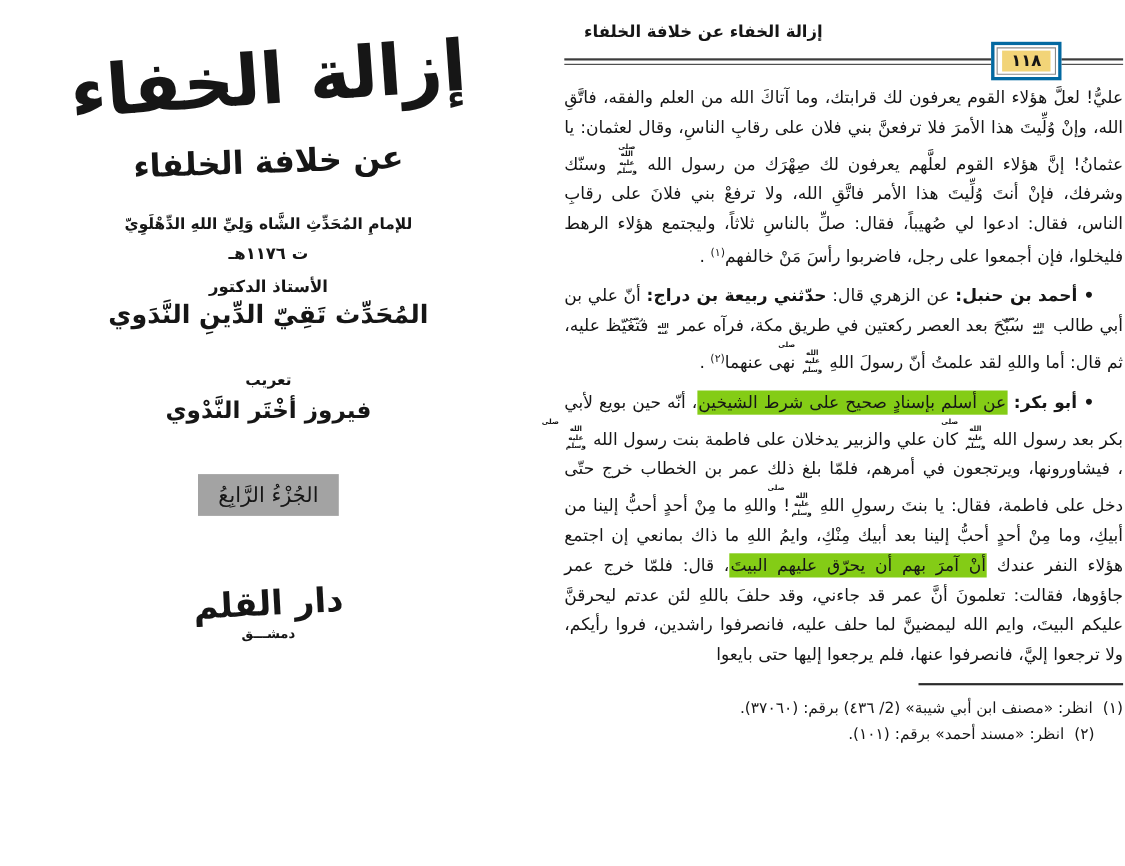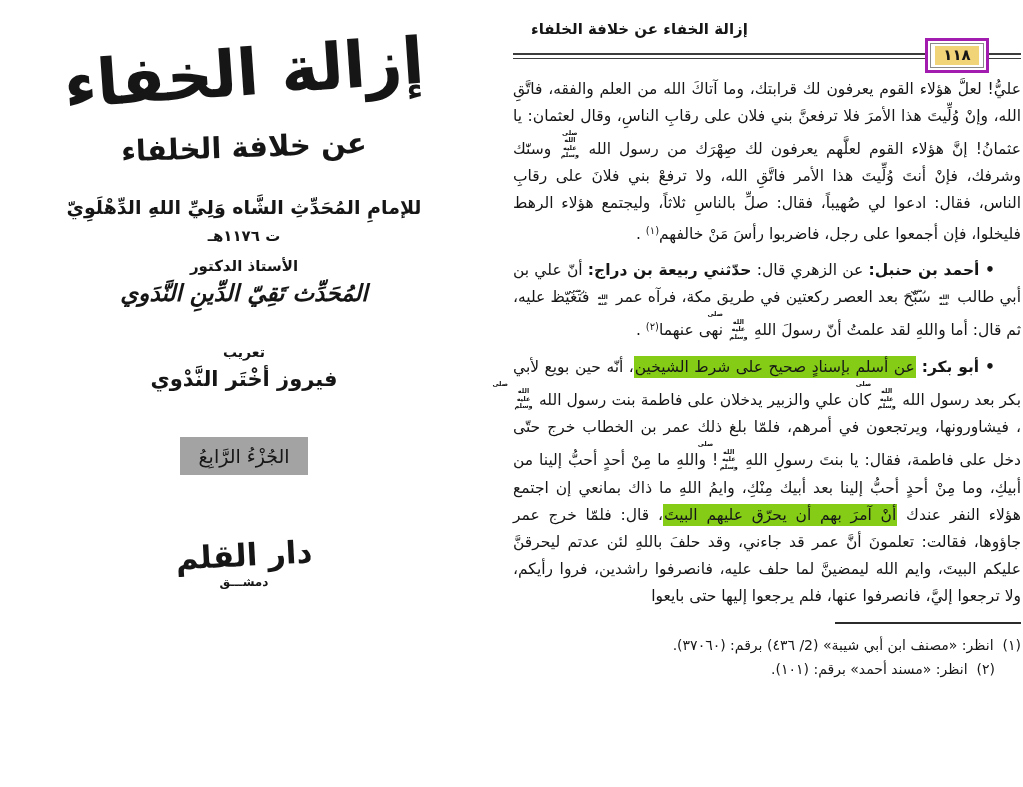--- a/index.html
+++ b/index.html
@@ -5,40 +5,40 @@
   html,body{margin:0;padding:0;background:#ffffff;}
   .sheet{
     position:relative;width:1023px;height:787px;background:#ffffff;
     overflow:hidden;color:#161616;
     font-family:"DejaVu Sans",sans-serif;
   }
   
   .page-left{position:absolute;left:46px;top:24px;width:396px;text-align:center;direction:rtl;}
   .big-title{font-size:64px;font-weight:700;line-height:1.1;transform:rotate(-4deg);margin-top:14px;white-space:nowrap;}
   .sub-title{font-size:29px;font-weight:700;margin-top:22px;transform:rotate(-2deg);}
-  .author-line{font-size:19px;font-weight:700;margin-top:32px;white-space:nowrap;}
+  .author-line{font-size:14px;font-weight:700;margin-top:32px;white-space:nowrap;}
   .death-year{font-size:15px;margin-top:9px;font-weight:700;}
   .tahqiq-label{font-size:14px;font-weight:700;margin-top:36px;}
   .editor-title{font-size:15px;font-weight:700;margin-top:12px;}
-  .editor-name{font-size:23px;font-weight:700;margin-top:5px;font-style:italic;}
+  .editor-name{font-size:23px;font-weight:700;margin-top:5px;}
   .tarjama-label{font-size:14px;font-weight:700;margin-top:38px;}
   .translator-name{font-size:21px;font-weight:700;margin-top:7px;}
   .volume-line{margin-top:46px;}
   .volume-hl{display:inline-block;background:#a3a3a3;padding:8px 18px;font-size:19px;font-weight:400;}
   .publisher-name{font-size:31px;font-weight:700;margin-top:62px;transform:rotate(-3deg);}
   .publisher-city{font-size:12px;font-weight:700;margin-top:2px;}
   
   .page-right{position:absolute;left:513px;top:12px;width:508px;direction:rtl;}
   .header{position:relative;height:58px;}
   .running-title{position:absolute;left:18px;top:8px;font-size:15px;font-weight:700;}
   .header-rule{position:absolute;left:0;right:0;top:41px;height:3px;
     border-top:2px solid #3c3c3c;border-bottom:1px solid #3c3c3c;}
   .pagenum-box{position:absolute;left:388px;top:26px;width:58px;height:29px;background:#fff;
-    border:3px solid #a21caf;box-shadow:inset 0 0 0 2px #fff,inset 0 0 0 3px #8a8a8a;
-    display:flex;align-items:center;justify-content:center;z-index:2;margin-left:24px;}
+    border:3px solid #0369a1;box-shadow:inset 0 0 0 2px #fff,inset 0 0 0 3px #8a8a8a;
+    display:flex;align-items:center;justify-content:center;z-index:2;}
   .pagenum{background:#f2d478;font-size:15px;font-weight:700;padding:2px 8px;line-height:1;}
   .body{margin-top:6px;font-size:15.5px;line-height:27px;text-align:justify;}
   .para{margin:0 0 9px 0;}
   .para.indent{text-indent:26px;}
   .bold{font-weight:700;}
   .hl{background:#84cc16;padding:2px 1px;}
   .fn-ref{font-size:10px;vertical-align:5px;}
   .saw{display:inline-block;width:21px;font-size:6.5px;line-height:1.15;font-weight:700;
     text-align:center;vertical-align:-3px;}
   .rda{display:inline-block;width:16px;font-size:6px;line-height:1.15;font-weight:700;

